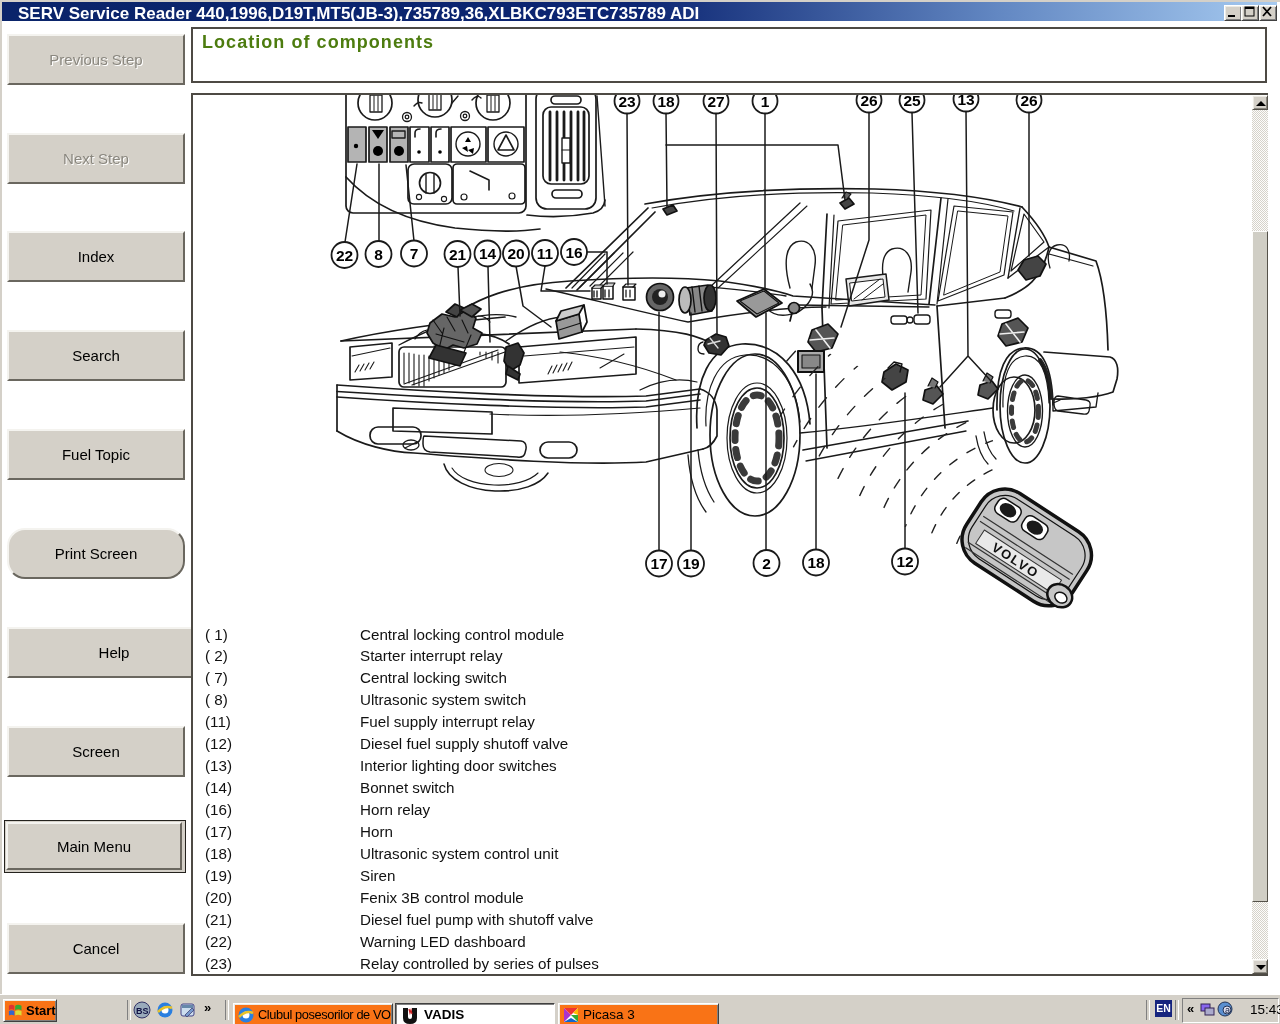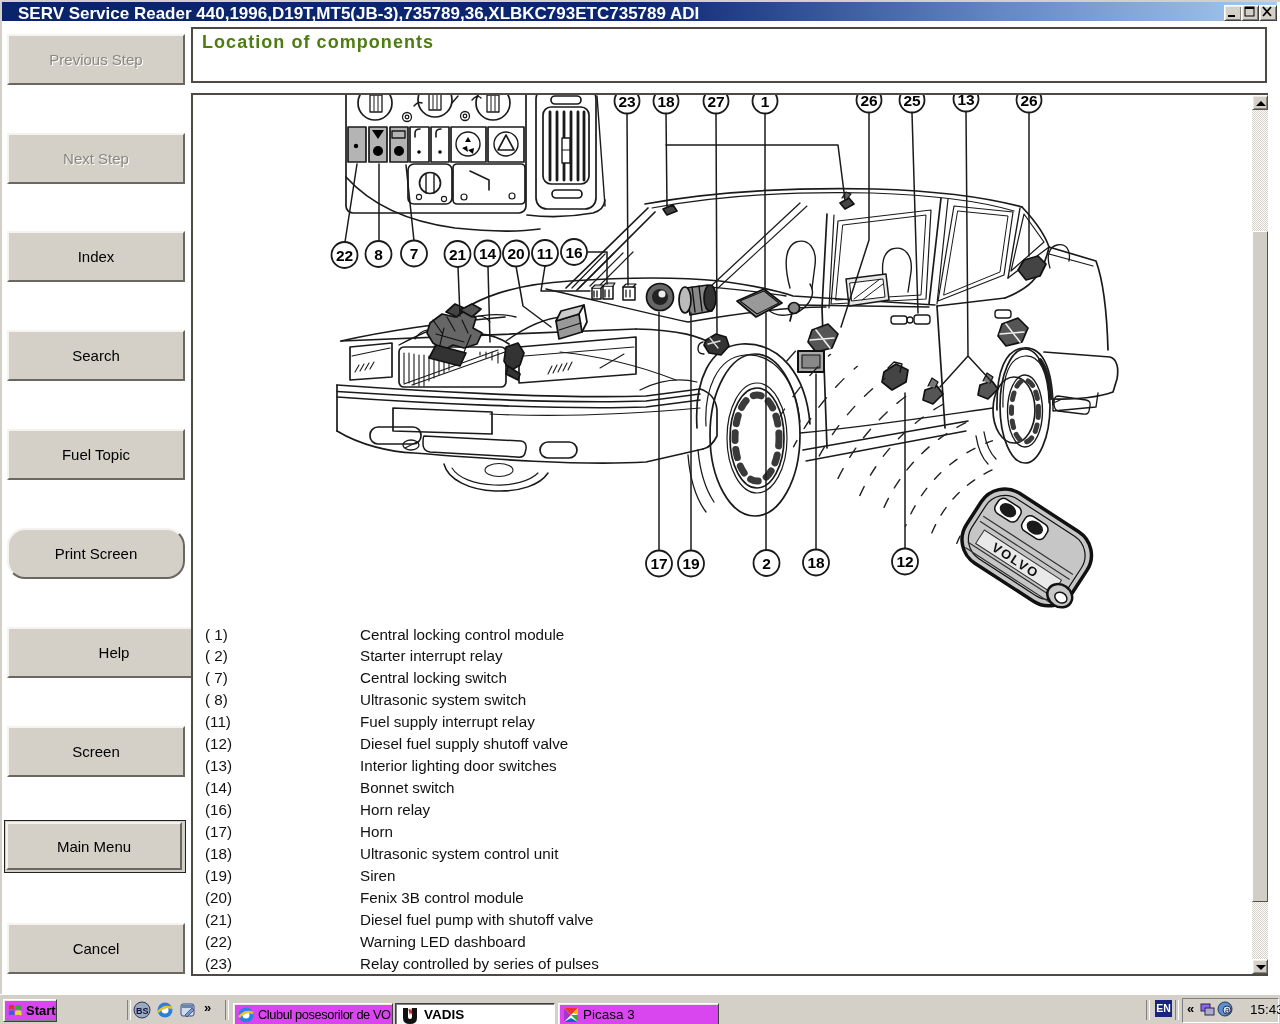--- a/index.html
+++ b/index.html
@@ -29,21 +29,21 @@
 .sbtn2{left:0;width:16px;height:15px;background:#d4d0c8;border:1px solid;border-color:#fdfdfb #55524a #55524a #fdfdfb;box-shadow:inset 1px 1px 0 #eceae4,inset -1px -1px 0 #8a877f;box-sizing:border-box;}
 #sthumb{left:0;top:136px;width:16px;height:671px;background:#d0cec5;border:1px solid;border-color:#fdfdfb #55524a #55524a #fdfdfb;box-sizing:border-box;}
 .arr{position:absolute;left:3px;width:0;height:0;border-left:5px solid transparent;border-right:5px solid transparent;}
 
 #list{left:205px;top:623.5px;font-size:15.2px;color:#111;line-height:21.95px;white-space:pre;}
 #list div{position:relative;}
 #list .d{position:absolute;left:155px;top:0;}
 
 #taskbar{left:0;top:994px;width:1280px;height:30px;background:#d4d0c8;border-top:1px solid #fff;box-sizing:border-box;}
 .tbtn{top:1004px;height:22px;top:1003px;}
-.raised{background:#d946ef;border:1px solid;border-color:#fff #404040 #404040 #fff;box-shadow:inset 1px 1px 0 #ecebe5,inset -1px -1px 0 #808080;}
+.raised{background:#f97316;border:1px solid;border-color:#fff #404040 #404040 #fff;box-shadow:inset 1px 1px 0 #ecebe5,inset -1px -1px 0 #808080;}
 .sep{top:1000px;width:2px;height:20px;border-left:1px solid #808080;border-right:1px solid #fff;}
 .tasktext{font-size:13.5px;color:#000;line-height:22px;white-space:nowrap;overflow:hidden;}
 </style>
 </head>
 <body>
 <div class="abs" id="frame"></div>
 <div class="abs" id="titlebar"></div>
 <div class="abs" id="title">SERV Service Reader 440,1996,D19T,MT5(JB-3),735789,36,XLBKC793ETC735789 ADI</div>
 <div class="abs wbtn" style="left:1224px;"><svg width="14" height="12">
       <rect x="2" y="9" width="7" height="2" fill="#000"></rect>

